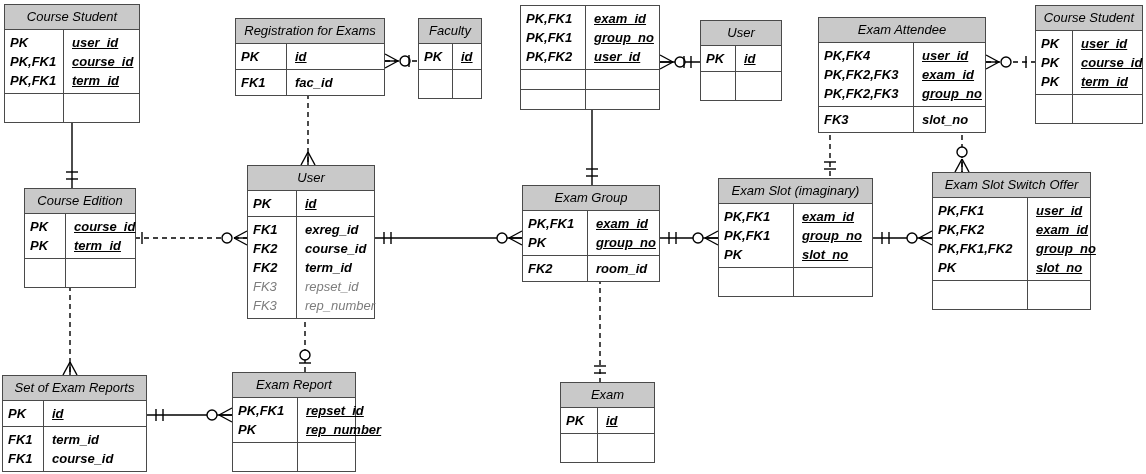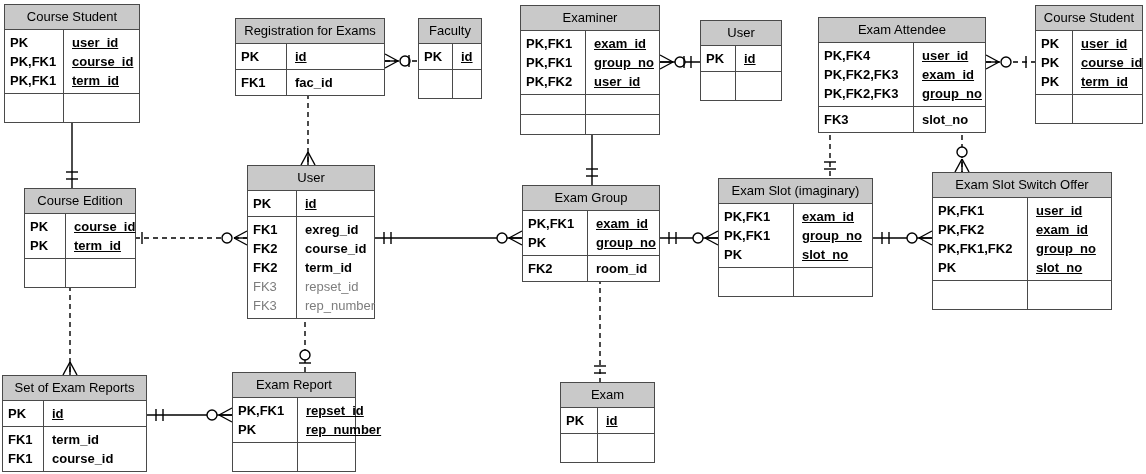--- a/index.html
+++ b/index.html
@@ -1,18 +1,19 @@
 <!DOCTYPE html>
 <html><head>
 <meta charset="utf-8">
 <style>
   html,body{margin:0;padding:0;background:#ffffff;}
   #diagram{
     position:relative;width:1146px;height:474px;background:#ffffff;overflow:hidden;
     font-family:"Liberation Sans","DejaVu Sans",sans-serif;
+    font-style:italic;
   }
   .rel-layer{position:absolute;left:0;top:0;z-index:0;}
   .entity{
     position:absolute;z-index:1;background:#ffffff;
     border:1.6px solid #4a4a4a;box-sizing:border-box;
     font-size:13px;color:#000;
   }
   .entity .title{
     background:#c9c9c9;border-bottom:1.6px solid #4a4a4a;
     text-align:center;font-weight:400;line-height:18px;padding:3px 2px;
@@ -216,21 +217,20 @@
       <div class="title">Faculty</div>
       <div class="section">
         <div class="row">
           <span class="k">PK</span>
           <span class="v u">id</span>
         </div>
       </div>
       <div class="section" style="min-height: 22px;"></div>
     </div>
     <div class="entity" style="left: 520px; top: 5px; width: 140px; --col: 64px;">
-      <div class="title">Examiner</div>
       <div class="section">
         <div class="row">
           <span class="k">PK,FK1</span>
           <span class="v u">exam_id</span>
         </div>
         <div class="row">
           <span class="k">PK,FK1</span>
           <span class="v u">group_no</span>
         </div>
         <div class="row">
@@ -367,21 +367,21 @@
           <span class="k">PK,FK1</span>
           <span class="v u">group_no</span>
         </div>
         <div class="row">
           <span class="k">PK</span>
           <span class="v u">slot_no</span>
         </div>
       </div>
       <div class="section" style="min-height: 22px;"></div>
     </div>
-    <div class="entity" style="left: 932px; top: 172px; width: 180px; --col: 94px;">
+    <div class="entity" style="left: 932px; top: 172px; width: 159px; --col: 94px;">
       <div class="title">Exam Slot Switch Offer</div>
       <div class="section">
         <div class="row">
           <span class="k">PK,FK1</span>
           <span class="v u">user_id</span>
         </div>
         <div class="row">
           <span class="k">PK,FK2</span>
           <span class="v u">exam_id</span>
         </div>

